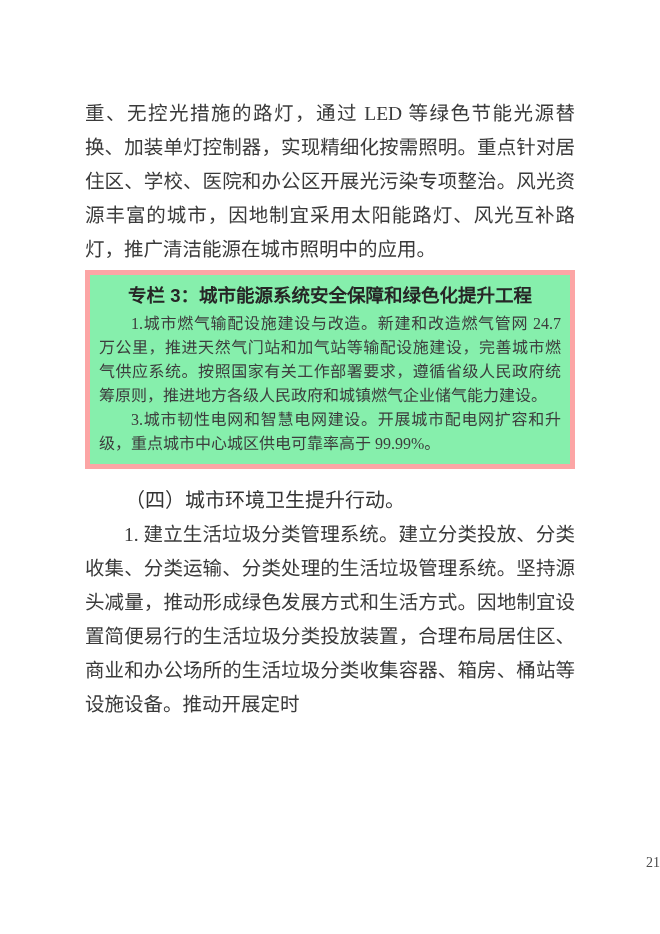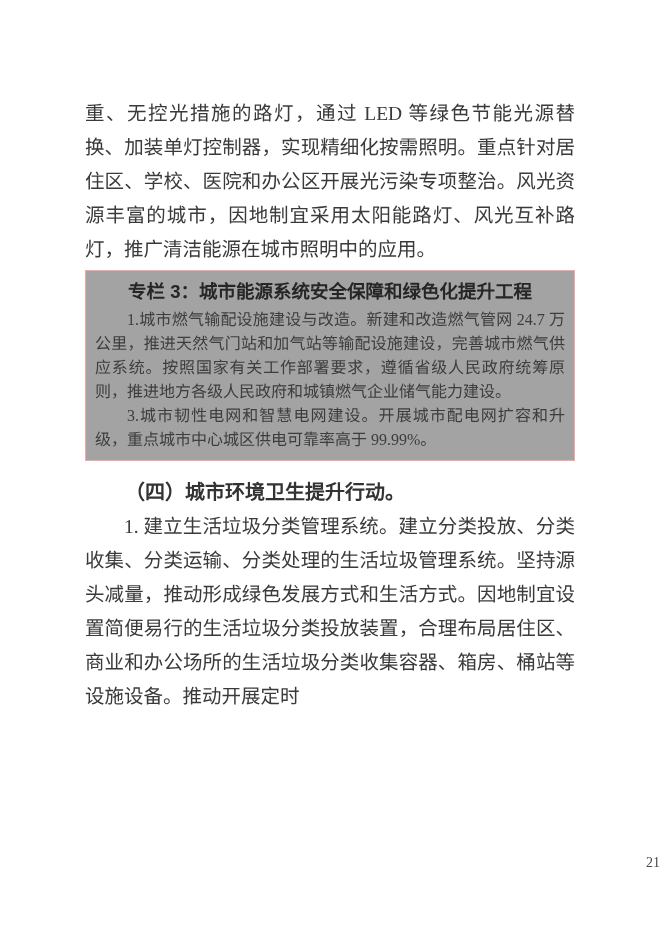--- a/index.html
+++ b/index.html
@@ -23,24 +23,24 @@
     font-size: 19.5px;
     line-height: 34px;
     text-align: justify;
     text-justify: inter-character;
     color: #3a3a3a;
   }
   .para.continuation { text-indent: 0; }
   .para.indented { text-indent: 2em; }
   .callout {
     box-sizing: border-box;
-    border: 1px solid #fca5a5;
+    border: 5px solid #fca5a5;
     margin-top: 3px;
     padding: 6px 9px 8px 9px;
-    background: #a3a3a3;
+    background: #86efac;
   }
   .callout-title {
     font-family: "Liberation Sans", sans-serif;
     font-weight: bold;
     font-size: 18.5px;
     line-height: 29px;
     text-align: center;
     color: #262626;
     margin: 0 0 2px 0;
   }
@@ -50,21 +50,21 @@
     line-height: 24px;
     text-indent: 2em;
     text-align: justify;
     text-justify: inter-character;
     color: #3d3d3d;
   }
   .section-heading {
     margin: 15px 0 0 0;
     font-size: 20px;
     line-height: 32px;
-    font-weight: bold;
+    font-weight: normal;
     text-indent: 2em;
     color: #333333;
   }
   .body-para { margin-top: 2px; }
   .page-number {
     position: absolute;
     left: 0;
     right: 0;
     bottom: 63px;
     text-align: right;

